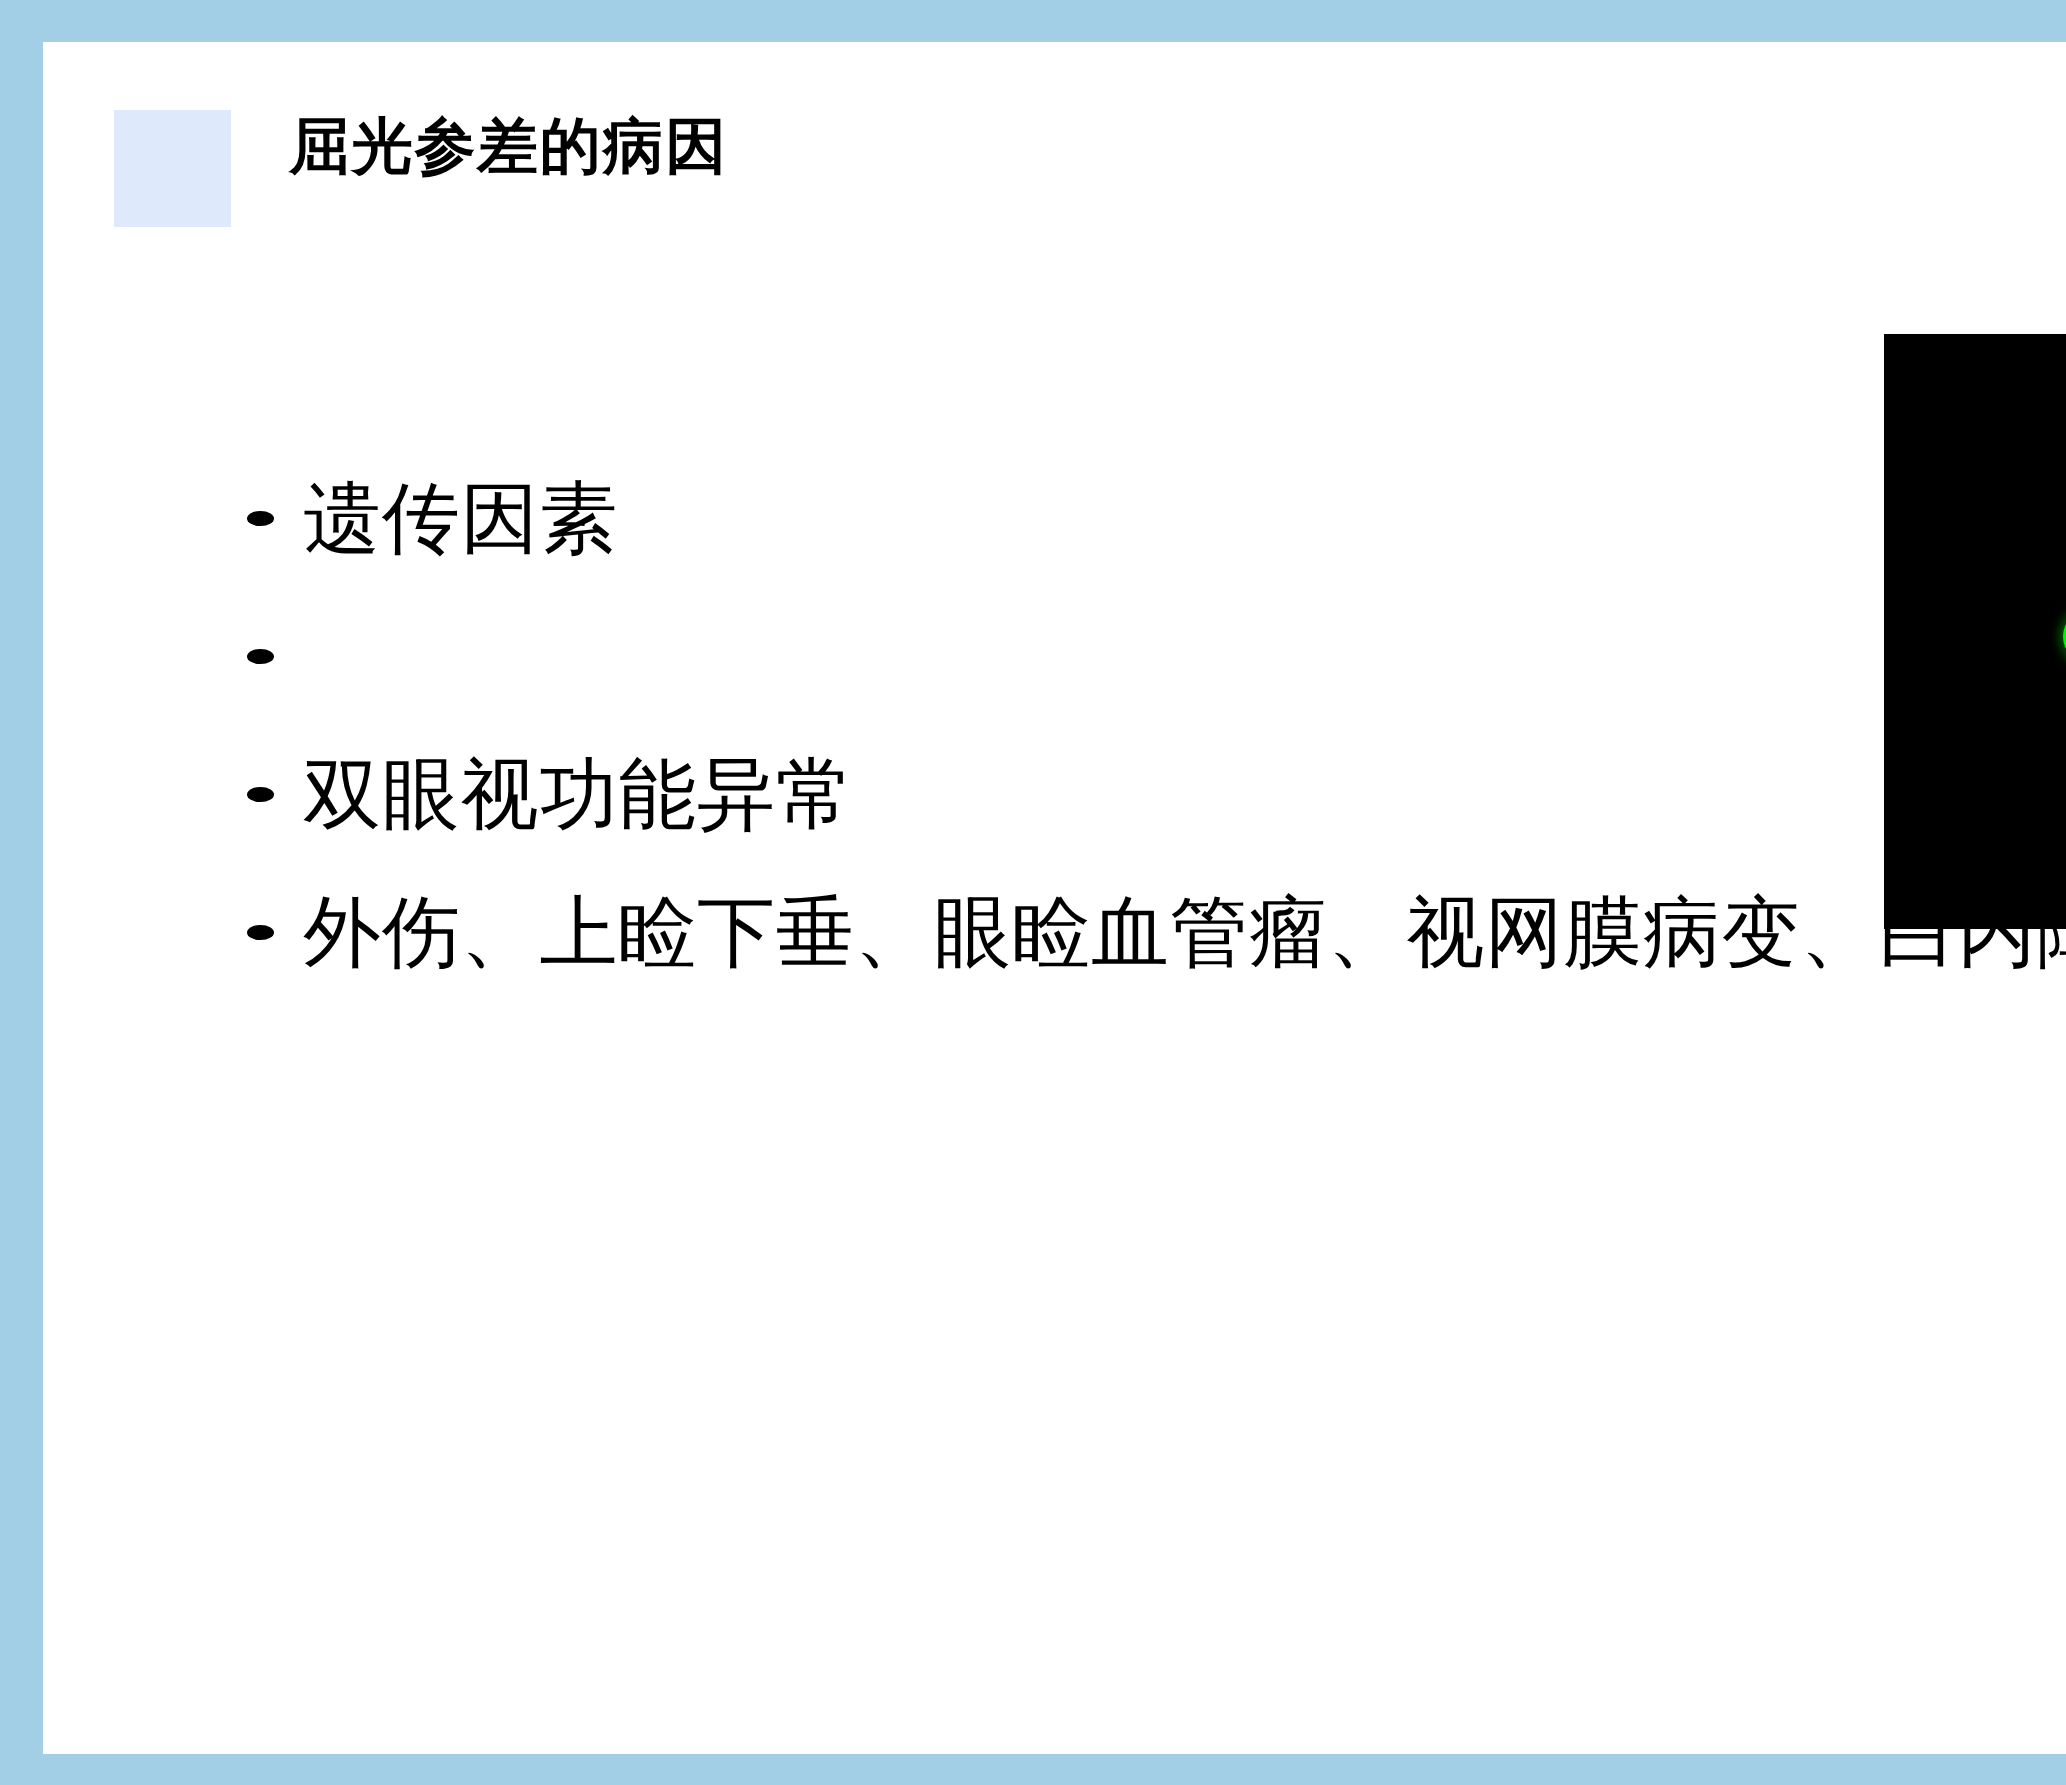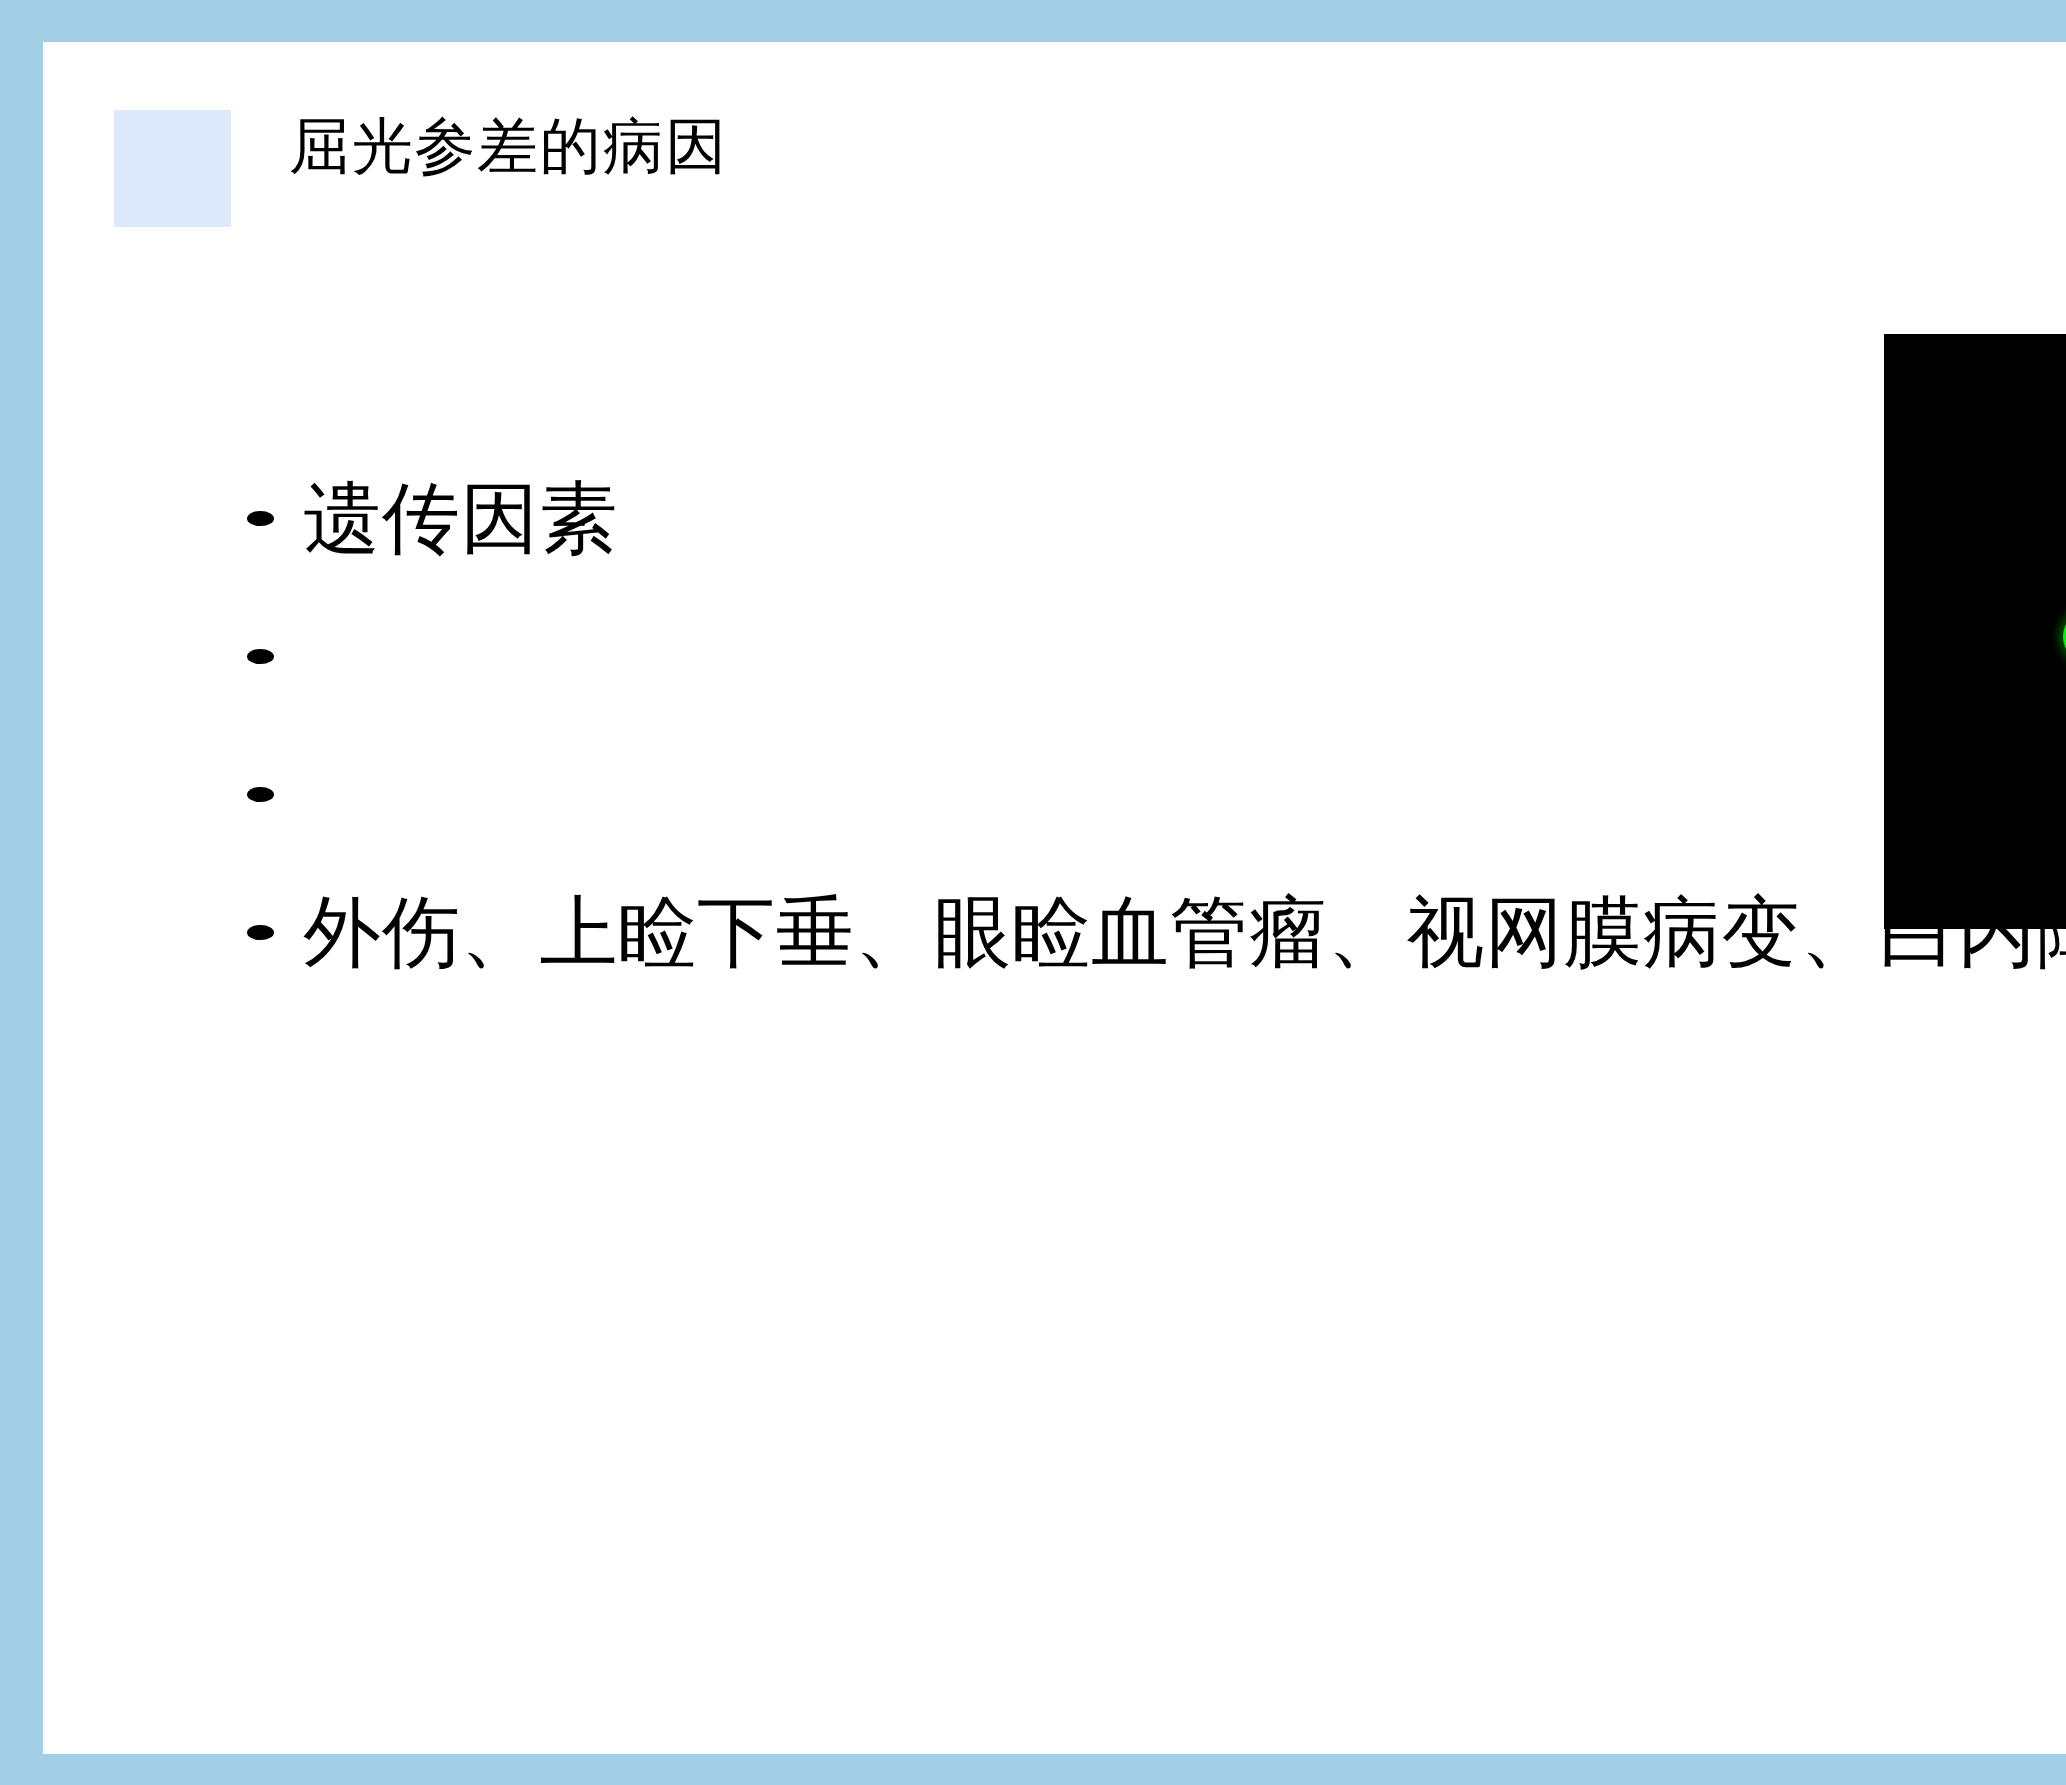--- a/index.html
+++ b/index.html
@@ -26,21 +26,21 @@
     position:absolute;
     left:71px;top:68px;
     width:117px;height:117px;
     background:#deeafb;
   }
   .title-text{
     position:absolute;
     left:246px;top:62px;
     width:1322px;height:83px;
     font-size:61px;
-    font-weight:normal;
+    font-weight:bold;
     color:#000000;
     letter-spacing:1.7px;
     line-height:83px;
     white-space:nowrap;
   }
   
   .bullet-list{
     position:absolute;
     left:198px;top:417px;
     width:2727px;
@@ -100,20 +100,21 @@
         <span class="bullet-marker"></span>
         <span class="bullet-label">遗传因素</span>
       </div>
 
       <div class="bullet-item">
         <span class="bullet-marker"></span>
       </div>
 
       <div class="bullet-item">
         <span class="bullet-marker"></span>
+        <span class="bullet-label">双眼视功能异常</span>
       </div>
 
       <div class="bullet-item">
         <span class="bullet-marker"></span>
         <span class="bullet-label">外伤、上睑下垂、眼睑血管瘤、视网膜病变、白内障等</span>
       </div>
 
     </div>
 
     <div class="worth-figure">

